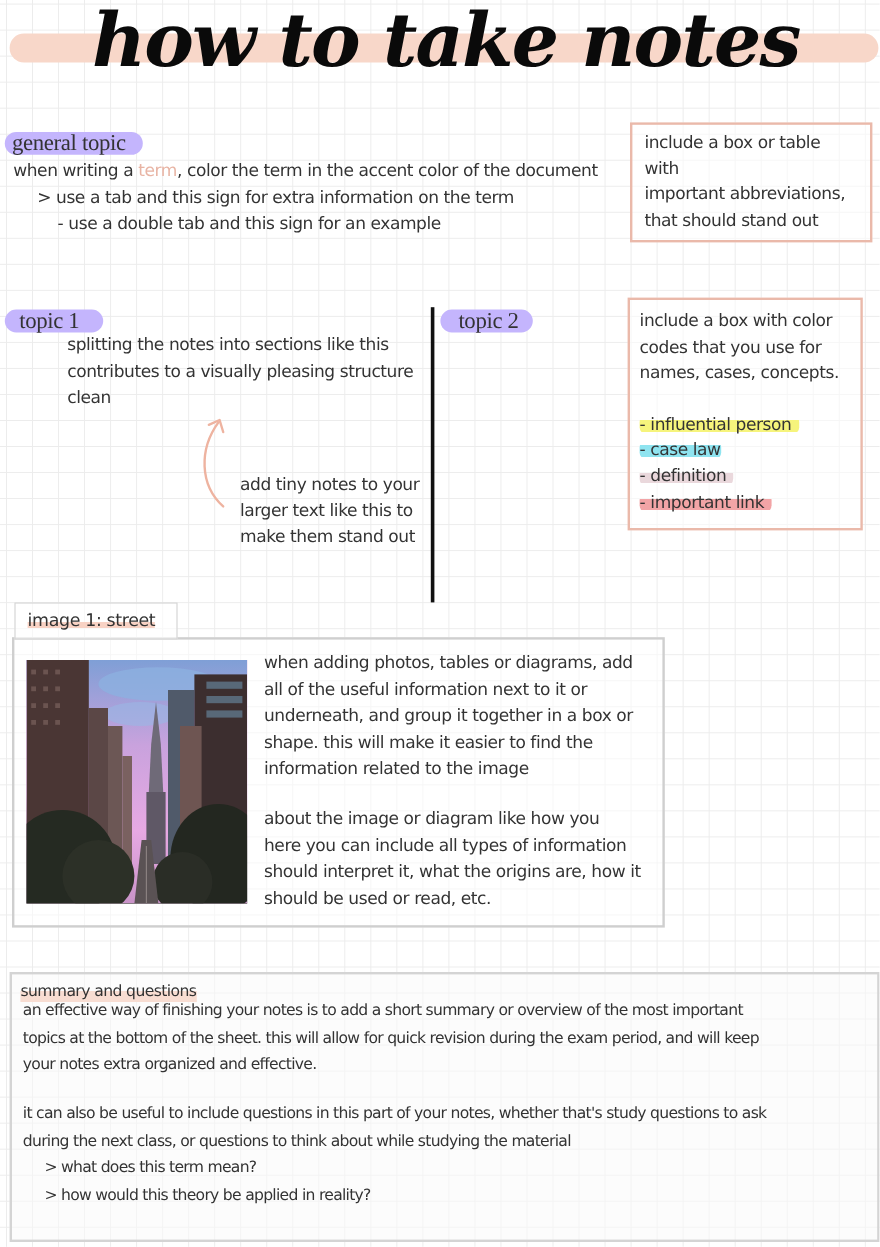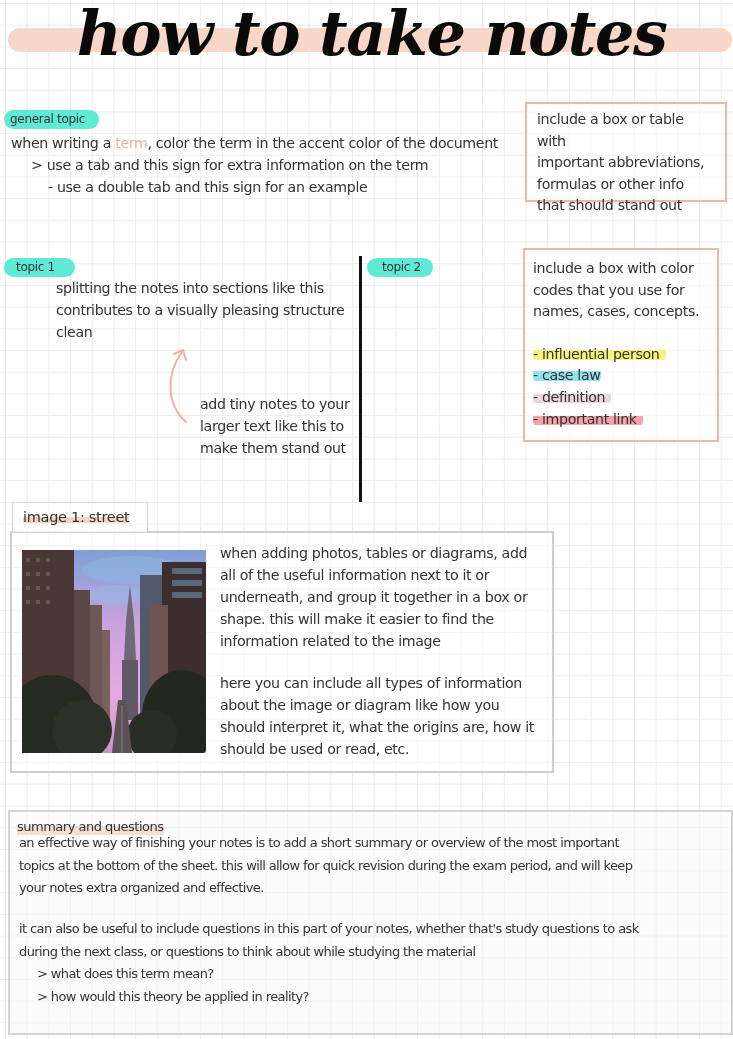--- a/index.html
+++ b/index.html
@@ -24,23 +24,24 @@
     background: #f8d7c9; border-radius: 12px;
   }
   .title {
     position: absolute; left: 0; top: -6px; width: 733px; text-align: center;
     font-family: "DejaVu Serif", serif; font-weight: bold; font-style: italic;
     font-size: 62px; letter-spacing: -1.5px; color: #0a0a0a; line-height: 80px;
     padding-left: 10px;
   }
 
   .tag {
-    position: absolute; background: #5eead4; border-radius: 11px;
-    font-size: 12px; line-height: 19px; padding: 0 14px 0 8px; color: #333;
+    position: absolute; background: #c4b5fd; border-radius: 11px;
+    font-size: 19px; line-height: 19px; padding: 0 14px 0 8px; color: #333;
     letter-spacing: -0.3px;
+    font-family: Liberation Serif, serif;
   }
 
   .pinkbox {
     position: absolute; border: 2px solid #eab9aa; background: rgba(255,255,255,0.55);
     padding: 6px 8px; font-size: 14.2px; line-height: 21.6px; color: #333;
     letter-spacing: -0.35px;
   }
 
   .term { color: #e8b4a4; }
 
@@ -89,21 +90,20 @@
 <div class="tag" style="left:4px; top:110px; padding-left:6px;">general topic</div>
 <div class="abs txt" style="left:11px; top:132px;">
   <span>when writing a </span><span class="term">term</span><span>, color the term in the accent color of the document</span>
 </div>
 <div class="abs txt" style="left:31px; top:154px;">&gt; use a tab and this sign for extra information on the term</div>
 <div class="abs txt" style="left:48px; top:176px;">- use a double tab and this sign for an example</div>
 
 <div class="pinkbox" style="left:525px; top:102px; width:202px; height:100px; padding:5px 10px;">
   <div>include a box or table with</div>
   <div>important abbreviations,</div>
-  <div>formulas or other info</div>
   <div>that should stand out</div>
 </div>
 
 <div class="tag" style="left:4px; top:258px; padding-left:12px; padding-right:20px;">topic 1</div>
 <div class="abs txt" style="left:11px; top:277px;margin-left:45px;">
   <div>splitting the notes into sections like this</div>
   <div>contributes to a visually pleasing structure</div>
   <div>clean</div>
 </div>
 
@@ -195,22 +195,22 @@
 </div>
 
 <div class="abs txt" style="left:220px; top:542px;">
   <div>when adding photos, tables or diagrams, add</div>
   <div>all of the useful information next to it or</div>
   <div>underneath, and group it together in a box or</div>
   <div>shape. this will make it easier to find the</div>
   <div>information related to the image</div>
 </div>
 <div class="abs txt" style="left:220px; top:672px;">
+  <div>about the image or diagram like how you</div>
   <div>here you can include all types of information</div>
-  <div>about the image or diagram like how you</div>
   <div>should interpret it, what the origins are, how it</div>
   <div>should be used or read, etc.</div>
 </div>
 
 <div class="summary"></div>
 <div class="sum-label">summary and questions</div>
 <div class="abs sumtxt" style="left:19px; top:832px;">
   <div>an effective way of finishing your notes is to add a short summary or overview of the most important</div>
   <div>topics at the bottom of the sheet. this will allow for quick revision during the exam period, and will keep</div>
   <div>your notes extra organized and effective.</div>

